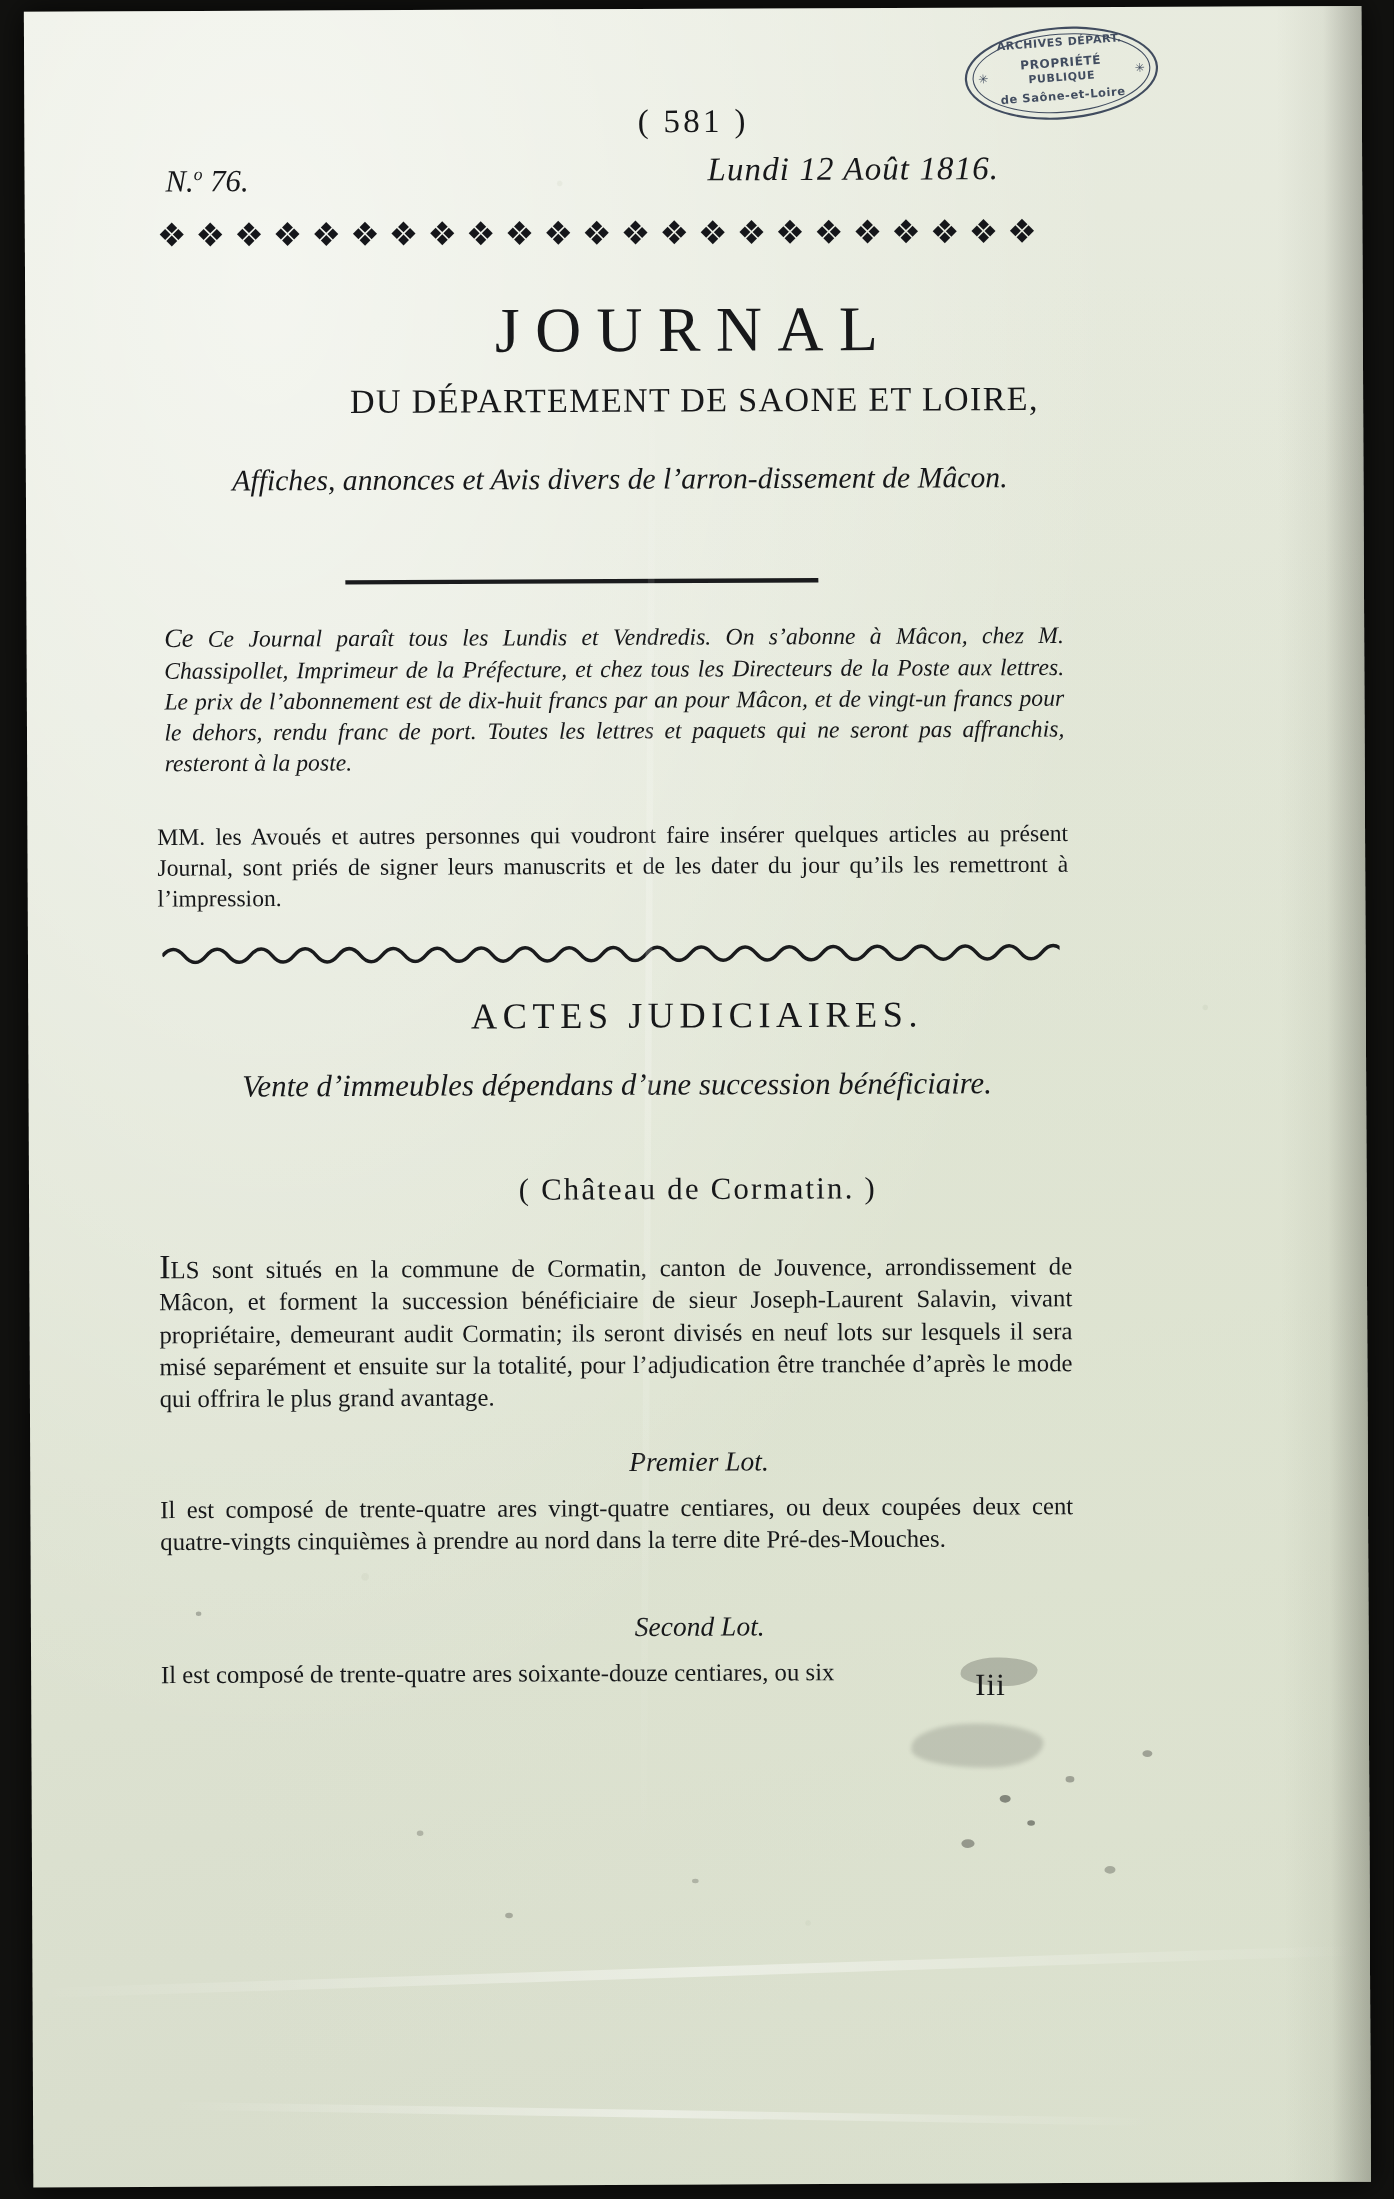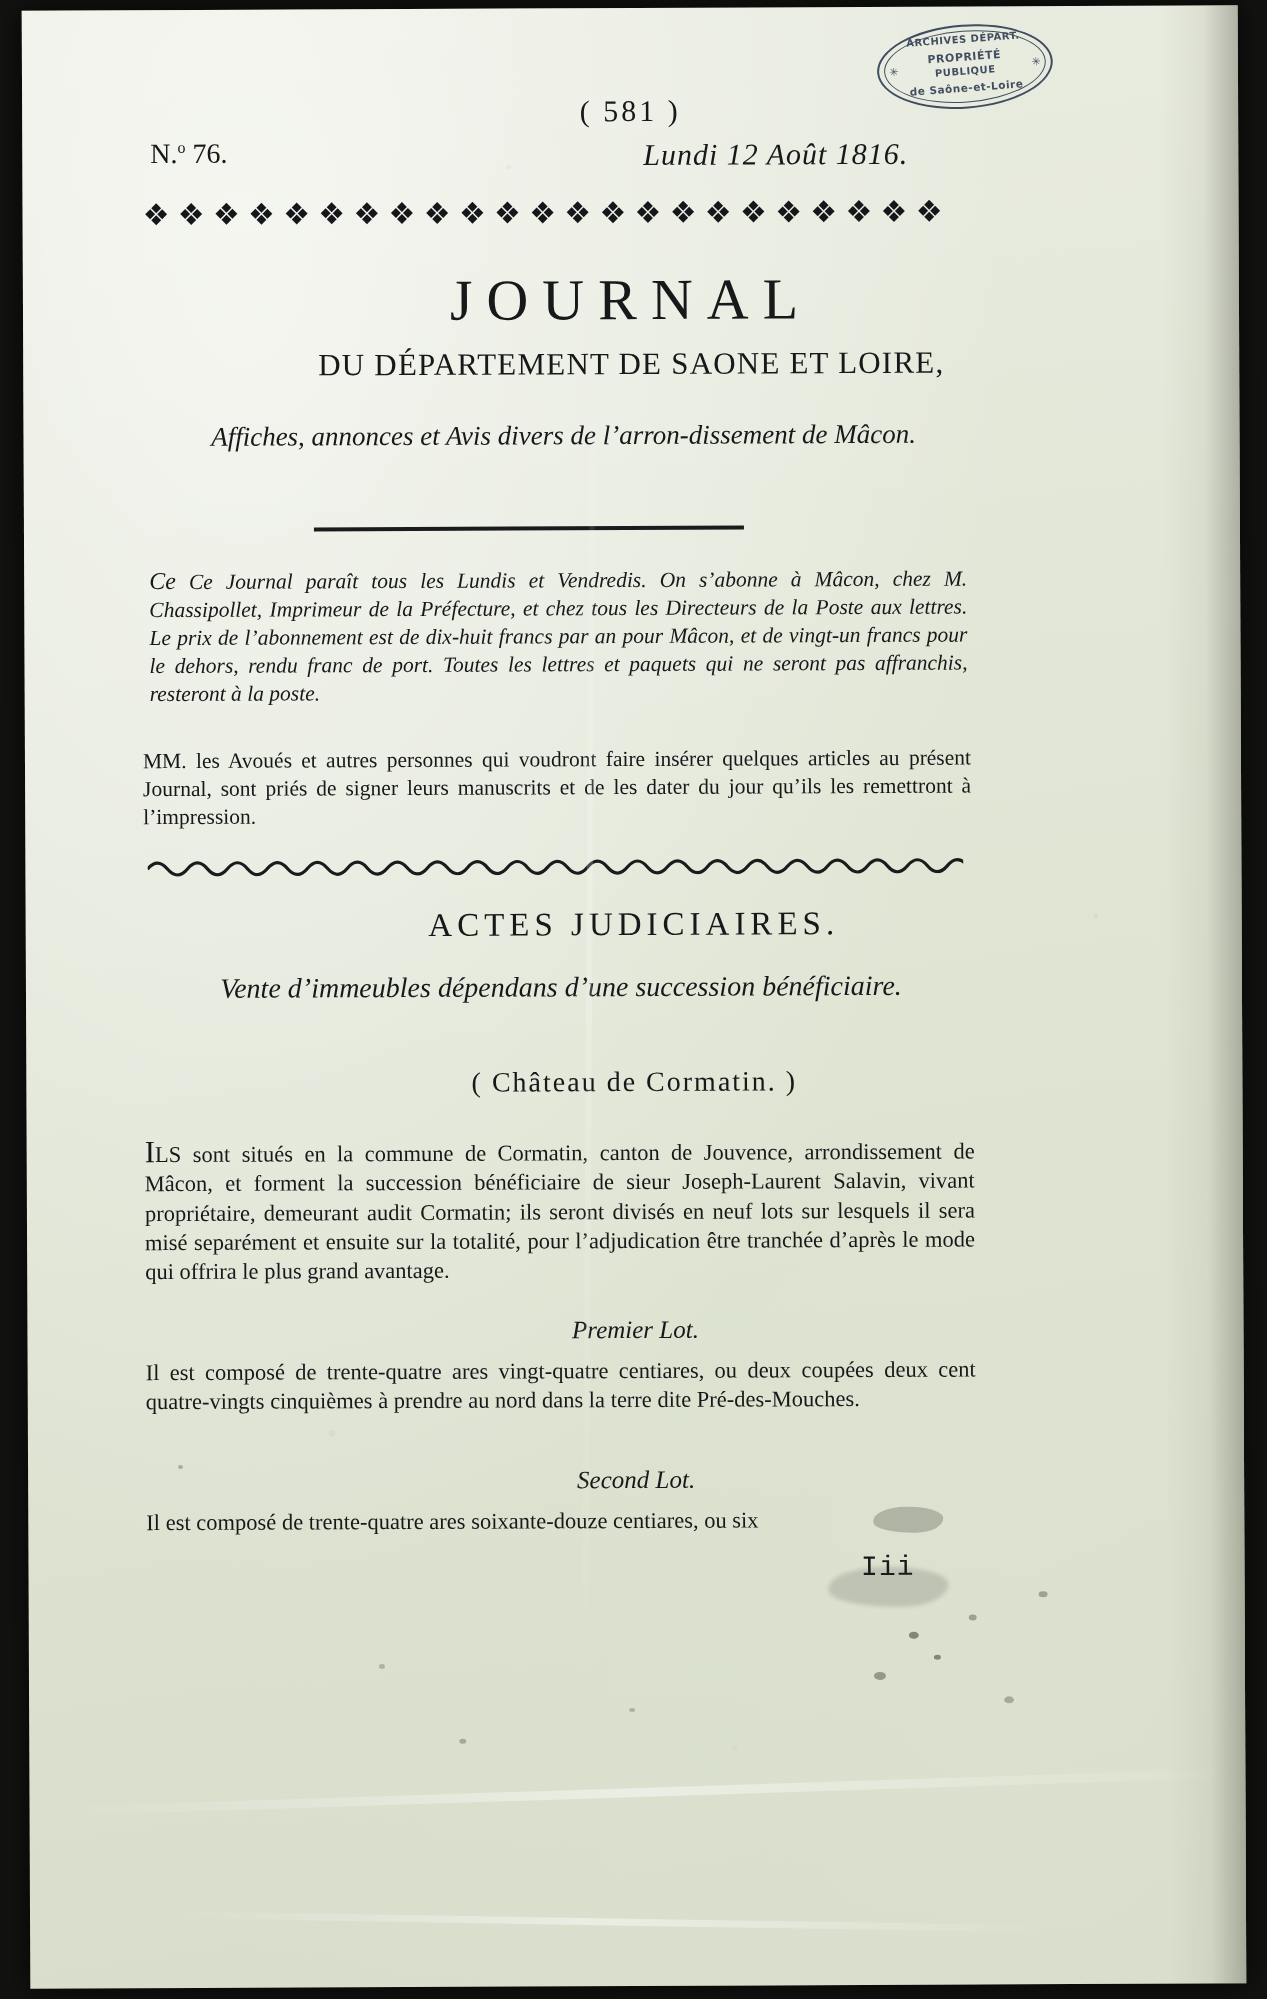--- a/index.html
+++ b/index.html
@@ -112,23 +112,24 @@
     left: 0; right: 0;
     top: 86px;
     text-align: center;
     font-size: 30px;
     letter-spacing: 3px;
     font-family: "Liberation Serif", serif;
   }
   .issue {
     position: absolute;
     left: 128px;
-    top: 128px;
+    top: 140px;
     font-size: 28px;
     font-family: "Liberation Serif", serif;
+    font-style: italic;
   }
   .issue sup { font-size: 16px; }
   .datum {
     position: absolute;
     right: 330px;
     top: 130px;
     font-size: 30px;
     font-style: italic;
     font-family: "Liberation Serif", serif;
     letter-spacing: 1px;
@@ -281,23 +282,23 @@
     font-family: "Liberation Serif", serif;
   }
   #lot1-label { top: 1308px; }
   #par-lot1   { top: 1348px; }
   #lot2-label { top: 1458px; }
   #par-lot2   { top: 1498px; }
 
   .signature {
     position: absolute;
     right: 330px;
-    top: 1545px;
+    top: 1510px;
     font-size: 28px;
-    font-family: Liberation Mono, monospace;
+    font-family: Liberation Serif, serif;
     letter-spacing: 1px;
   }
 
   
   .smudge {
     position: absolute;
     border-radius: 50%;
     background: #2a2b28;
     opacity: 0.5;
     pointer-events: none;

